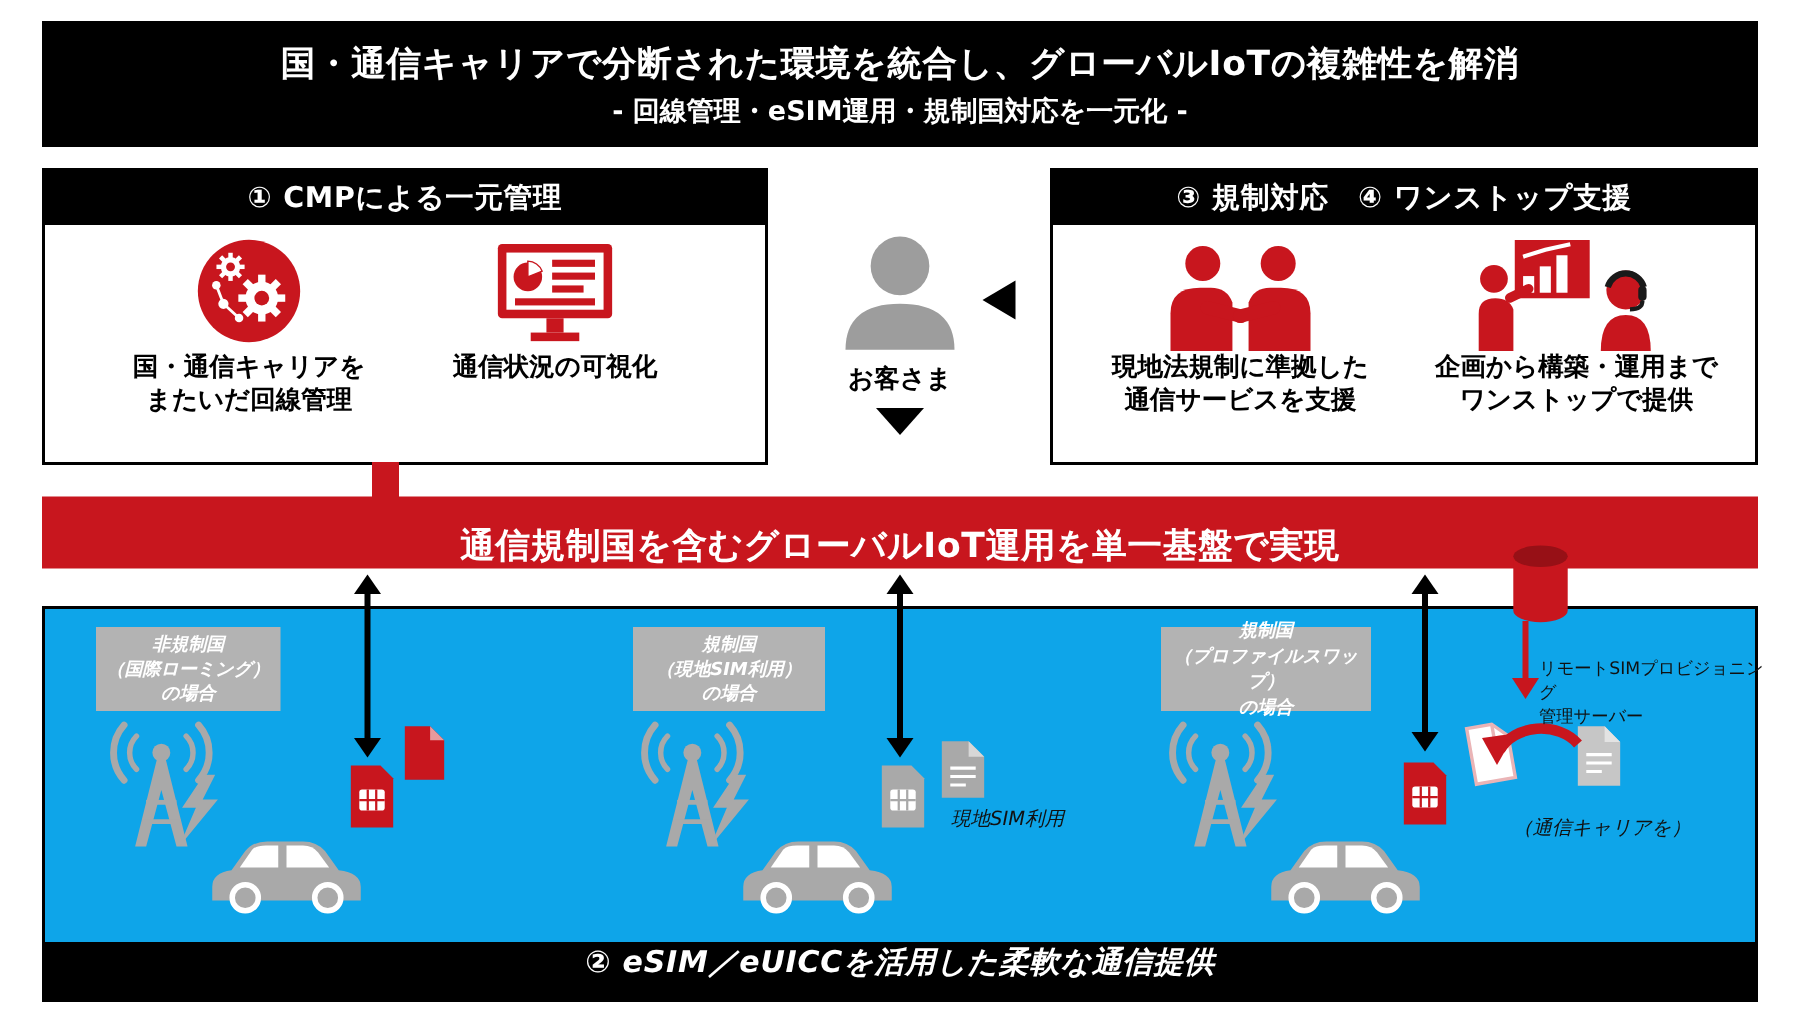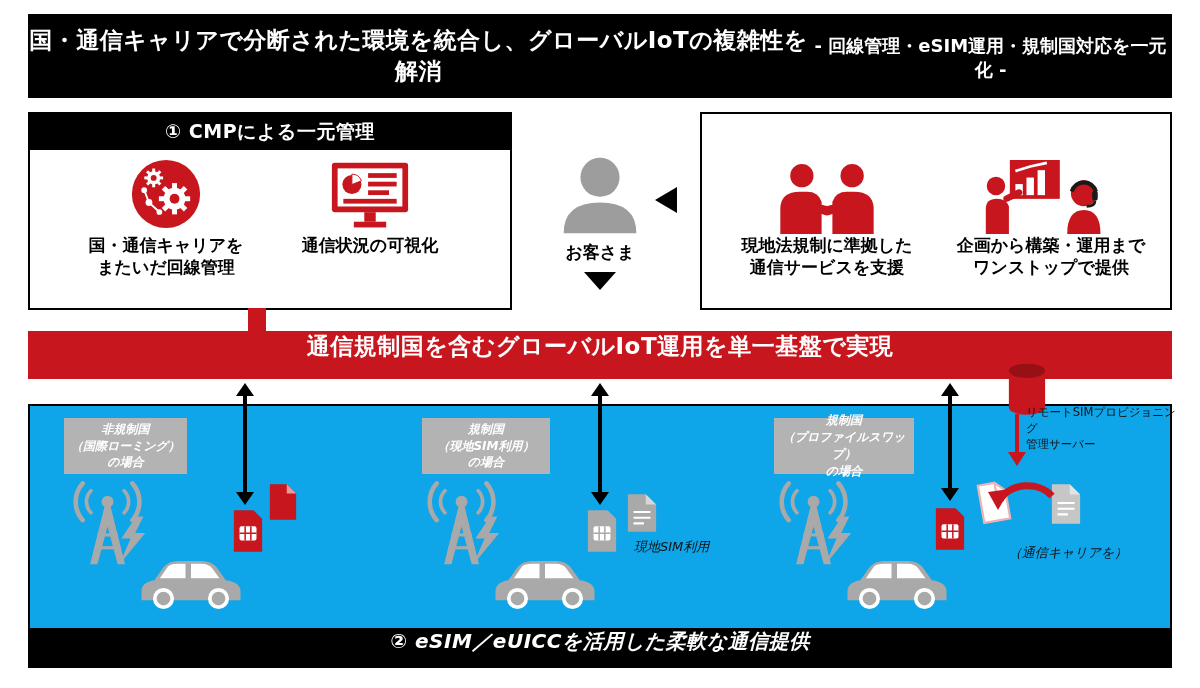--- a/index.html
+++ b/index.html
@@ -1,21 +1,21 @@
 <!DOCTYPE html>
 <html><head>
 <meta charset="utf-8">
 <style>
   *{margin:0;padding:0;box-sizing:border-box;}
   body{background:#fff;font-family:"DejaVu Sans","Liberation Sans",sans-serif;color:#000;}
   #canvas{position:relative;width:1200px;height:688px;background:#fff;overflow:hidden;}
   .abs{position:absolute;}
   .pre{white-space:pre-line;}
-  .center{display:flex;align-items:flex-start;justify-content:center;text-align:center;}
-  .col{display:flex;align-items:center;justify-content:center;text-align:center;}
+  .center{display:flex;align-items:flex-end;justify-content:center;text-align:center;}
+  .col{display:flex;flex-direction:column;align-items:center;justify-content:center;}
   .blackbar{background:#000;color:#fff;}
   .top-title{font-size:23px;font-weight:700;letter-spacing:.5px;}
   .top-sub{font-size:18px;font-weight:700;margin-top:4px;}
   .panel{border:2px solid #000;background:#fff;}
   .panel-header{height:36px;background:#000;color:#fff;font-weight:700;font-size:19px;display:flex;align-items:center;justify-content:center;letter-spacing:.5px;}
   .item-label{font-weight:700;font-size:17px;line-height:1.32;text-align:center;}
   .customer-label{font-weight:700;font-size:17px;text-align:center;}
   .redbar{background:#c8161e;color:#fff;font-weight:700;font-size:23px;letter-spacing:.5px;}
   .frame{border:2px solid #000;background:#0ea5e9;font-style:italic;}
   .bottom-banner{position:absolute;left:0;right:0;bottom:0;height:38px;background:#000;color:#fff;font-weight:700;font-size:20px;display:flex;align-items:flex-start;justify-content:center;letter-spacing:.5px;}
@@ -88,20 +88,21 @@
 
   <svg class="abs" style="left:559px;top:155px;" width="82" height="80" viewBox="0 0 88 82">
     <circle cx="44" cy="22" r="21" fill="#9d9d9d"></circle>
     <path d="M5 82 Q5 49 44 49 Q83 49 83 82 Z" fill="#9d9d9d"></path>
   </svg>
   <div class="abs customer-label" style="left:545px;top:241px;width:110px;">お客さま</div>
   <div class="abs tri-left" style="left:655px;top:187px;"></div>
   <div class="abs tri-dn-big" style="left:584px;top:272px;"></div>
 
   <div class="abs panel" style="left:700px;top:112px;width:472px;height:198px;">
+    <div class="panel-header">③ 規制対応　④ ワンストップ支援</div>
     <svg class="abs" style="left:72px;top:50px;" width="106" height="70" viewBox="0 0 116 78">
       <circle cx="30" cy="13" r="13" fill="#c8161e"></circle>
       <circle cx="86" cy="13" r="13" fill="#c8161e"></circle>
       <path d="M6 78 L6 50 Q6 31 28 31 L36 31 Q48 31 52 42 L52 78 Z" fill="#c8161e"></path>
       <path d="M110 78 L110 50 Q110 31 88 31 L80 31 Q68 31 64 42 L64 78 Z" fill="#c8161e"></path>
       <rect x="28" y="44" width="36" height="10" rx="5" transform="rotate(14 46 49)" fill="#c8161e"></rect>
       <rect x="52" y="44" width="36" height="10" rx="5" transform="rotate(-14 70 49)" fill="#c8161e"></rect>
     </svg>
     <div class="abs item-label pre" style="left:12px;top:120px;width:226px;">現地法規制に準拠した
 通信サービスを支援</div>
@@ -266,16 +267,16 @@
     <div class="line"></div>
     <div class="tri-dn"></div>
   </div>
 
   <svg class="abs" style="left:1006px;top:362px;" width="42" height="54" viewBox="0 0 44 56">
     <path d="M3 9 V47 A19 8 0 0 0 41 47 V9 Z" fill="#c8161e"></path>
     <ellipse cx="22" cy="9" rx="19" ry="7.5" fill="#971016"></ellipse>
   </svg>
   <div class="abs" style="left:1015px;top:414px;width:4px;height:40px;background:#c8161e;"></div>
   <div class="abs tri-dn-red" style="left:1008px;top:452px;"></div>
-  <div class="abs srv-label pre" style="left:1026px;top:404px;width:150px;">リモートSIMプロビジョニング
+  <div class="abs srv-label pre" style="left:1026px;top:437px;width:150px;">リモートSIMプロビジョニング
 管理サーバー</div>
 
 </div>
 
 </body></html>

